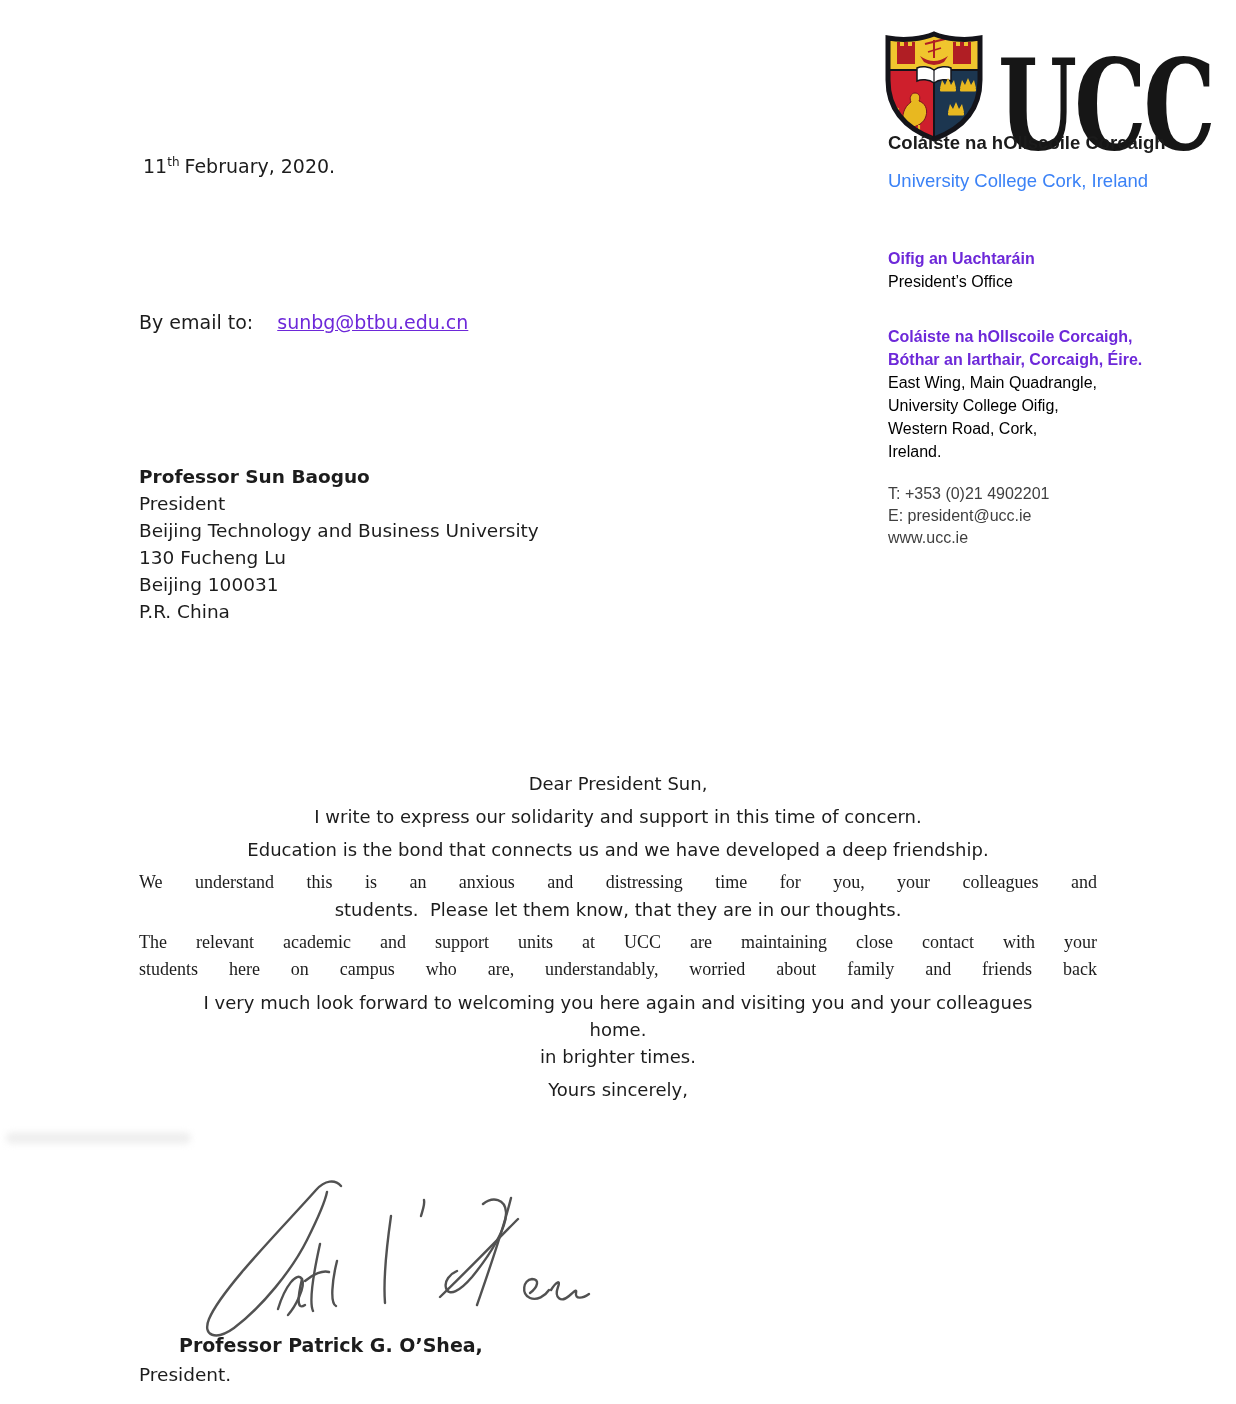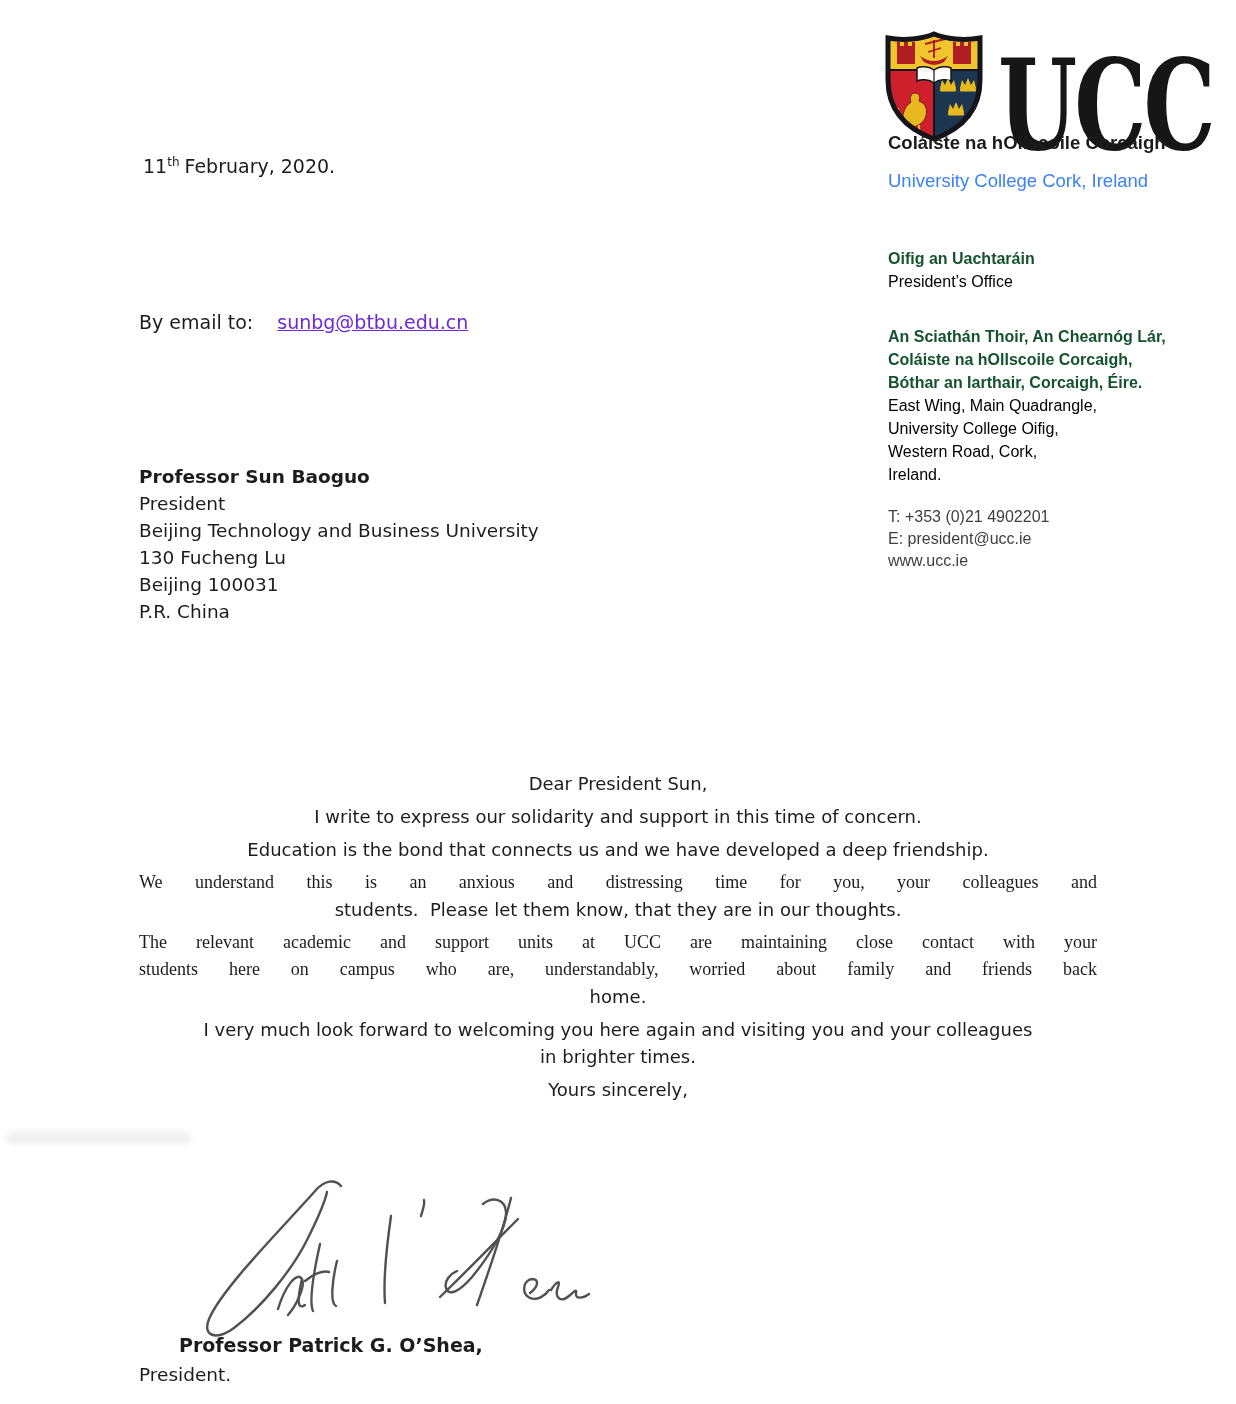--- a/index.html
+++ b/index.html
@@ -31,21 +31,21 @@
     position:absolute;left:888px;top:170px;
     font-family:"Liberation Sans",sans-serif;
     font-size:18.5px;color:#3b82f6;white-space:nowrap;
   }
 
   
   .sidebar{
     position:absolute;left:888px;top:247px;width:330px;
     font-family:"Liberation Sans",sans-serif;font-size:16px;
   }
-  .s-bold{font-weight:700;line-height:23px;color:#14532d;}
+  .s-bold{font-weight:700;line-height:23px;color:#6d28d9;}
   .s-reg{line-height:23px;color:#000000;}
   .sb-addr{margin-top:32px;}
   .sb-contact{margin-top:20px;}
   .sb-contact div{line-height:22px;color:#3f3f3f;}
 
   
   .date{position:absolute;left:143px;top:155px;font-size:19px;white-space:nowrap;}
   .date sup{font-size:12px;vertical-align:7px;}
   .date .dr{margin-left:5px;}
 
@@ -120,21 +120,20 @@
   </svg>
 
   <div class="logo-text">UCC</div>
   <div class="org-irish">Coláiste na hOllscoile Corcaigh</div>
   <div class="org-english">University College Cork, Ireland</div>
 
   <aside class="sidebar">
     <div class="s-bold">Oifig an Uachtaráin</div>
     <div class="s-reg">President’s Office</div>
     <div class="sb-addr">
-      <div class="s-bold">An Sciathán Thoir, An Chearnóg Lár,</div>
       <div class="s-bold">Coláiste na hOllscoile Corcaigh,</div>
       <div class="s-bold">Bóthar an Iarthair, Corcaigh, Éire.</div>
       <div class="s-reg">East Wing, Main Quadrangle,</div>
       <div class="s-reg">University College Oifig,</div>
       <div class="s-reg">Western Road, Cork,</div>
       <div class="s-reg">Ireland.</div>
     </div>
     <div class="sb-contact">
       <div>T: +353 (0)21 4902201</div>
       <div>E: president@ucc.ie</div>
@@ -160,22 +159,22 @@
   </div>
 
   <main class="body">
     <div class="bline">Dear President Sun,</div>
     <div class="bline gap">I write to express our solidarity and support in this time of concern.</div>
     <div class="bline gap">Education is the bond that connects us and we have developed a deep friendship.</div>
     <div class="bline gap just">We understand this is an anxious and distressing time for you, your colleagues and</div>
     <div class="bline">students.&nbsp; Please let them know, that they are in our thoughts.</div>
     <div class="bline gap just">The relevant academic and support units at UCC are maintaining close contact with your</div>
     <div class="bline just">students here on campus who are, understandably, worried about family and friends back</div>
+    <div class="bline gap">I very much look forward to welcoming you here again and visiting you and your colleagues</div>
     <div class="bline">home.</div>
-    <div class="bline gap">I very much look forward to welcoming you here again and visiting you and your colleagues</div>
     <div class="bline">in brighter times.</div>
     <div class="bline gap">Yours sincerely,</div>
   </main>
 
   <svg class="signature" viewBox="0 0 430 165" aria-hidden="true">
     <g fill="none" stroke="#3a3a3a" stroke-width="2.4" stroke-linecap="round" opacity="0.88">
       <path d="M163,10 C157,3 147,4 138,14 C108,48 44,112 31,143 C24,160 38,165 56,152 C84,131 114,94 129,64 C139,44 147,26 149,16"></path>
       <path d="M100,133 C107,110 119,95 124,103 C128,111 117,131 110,139"></path>
       <path d="M124,103 C120,120 118,135 127,129"></path>
       <path d="M142,68 C136,95 131,126 135,135"></path>

